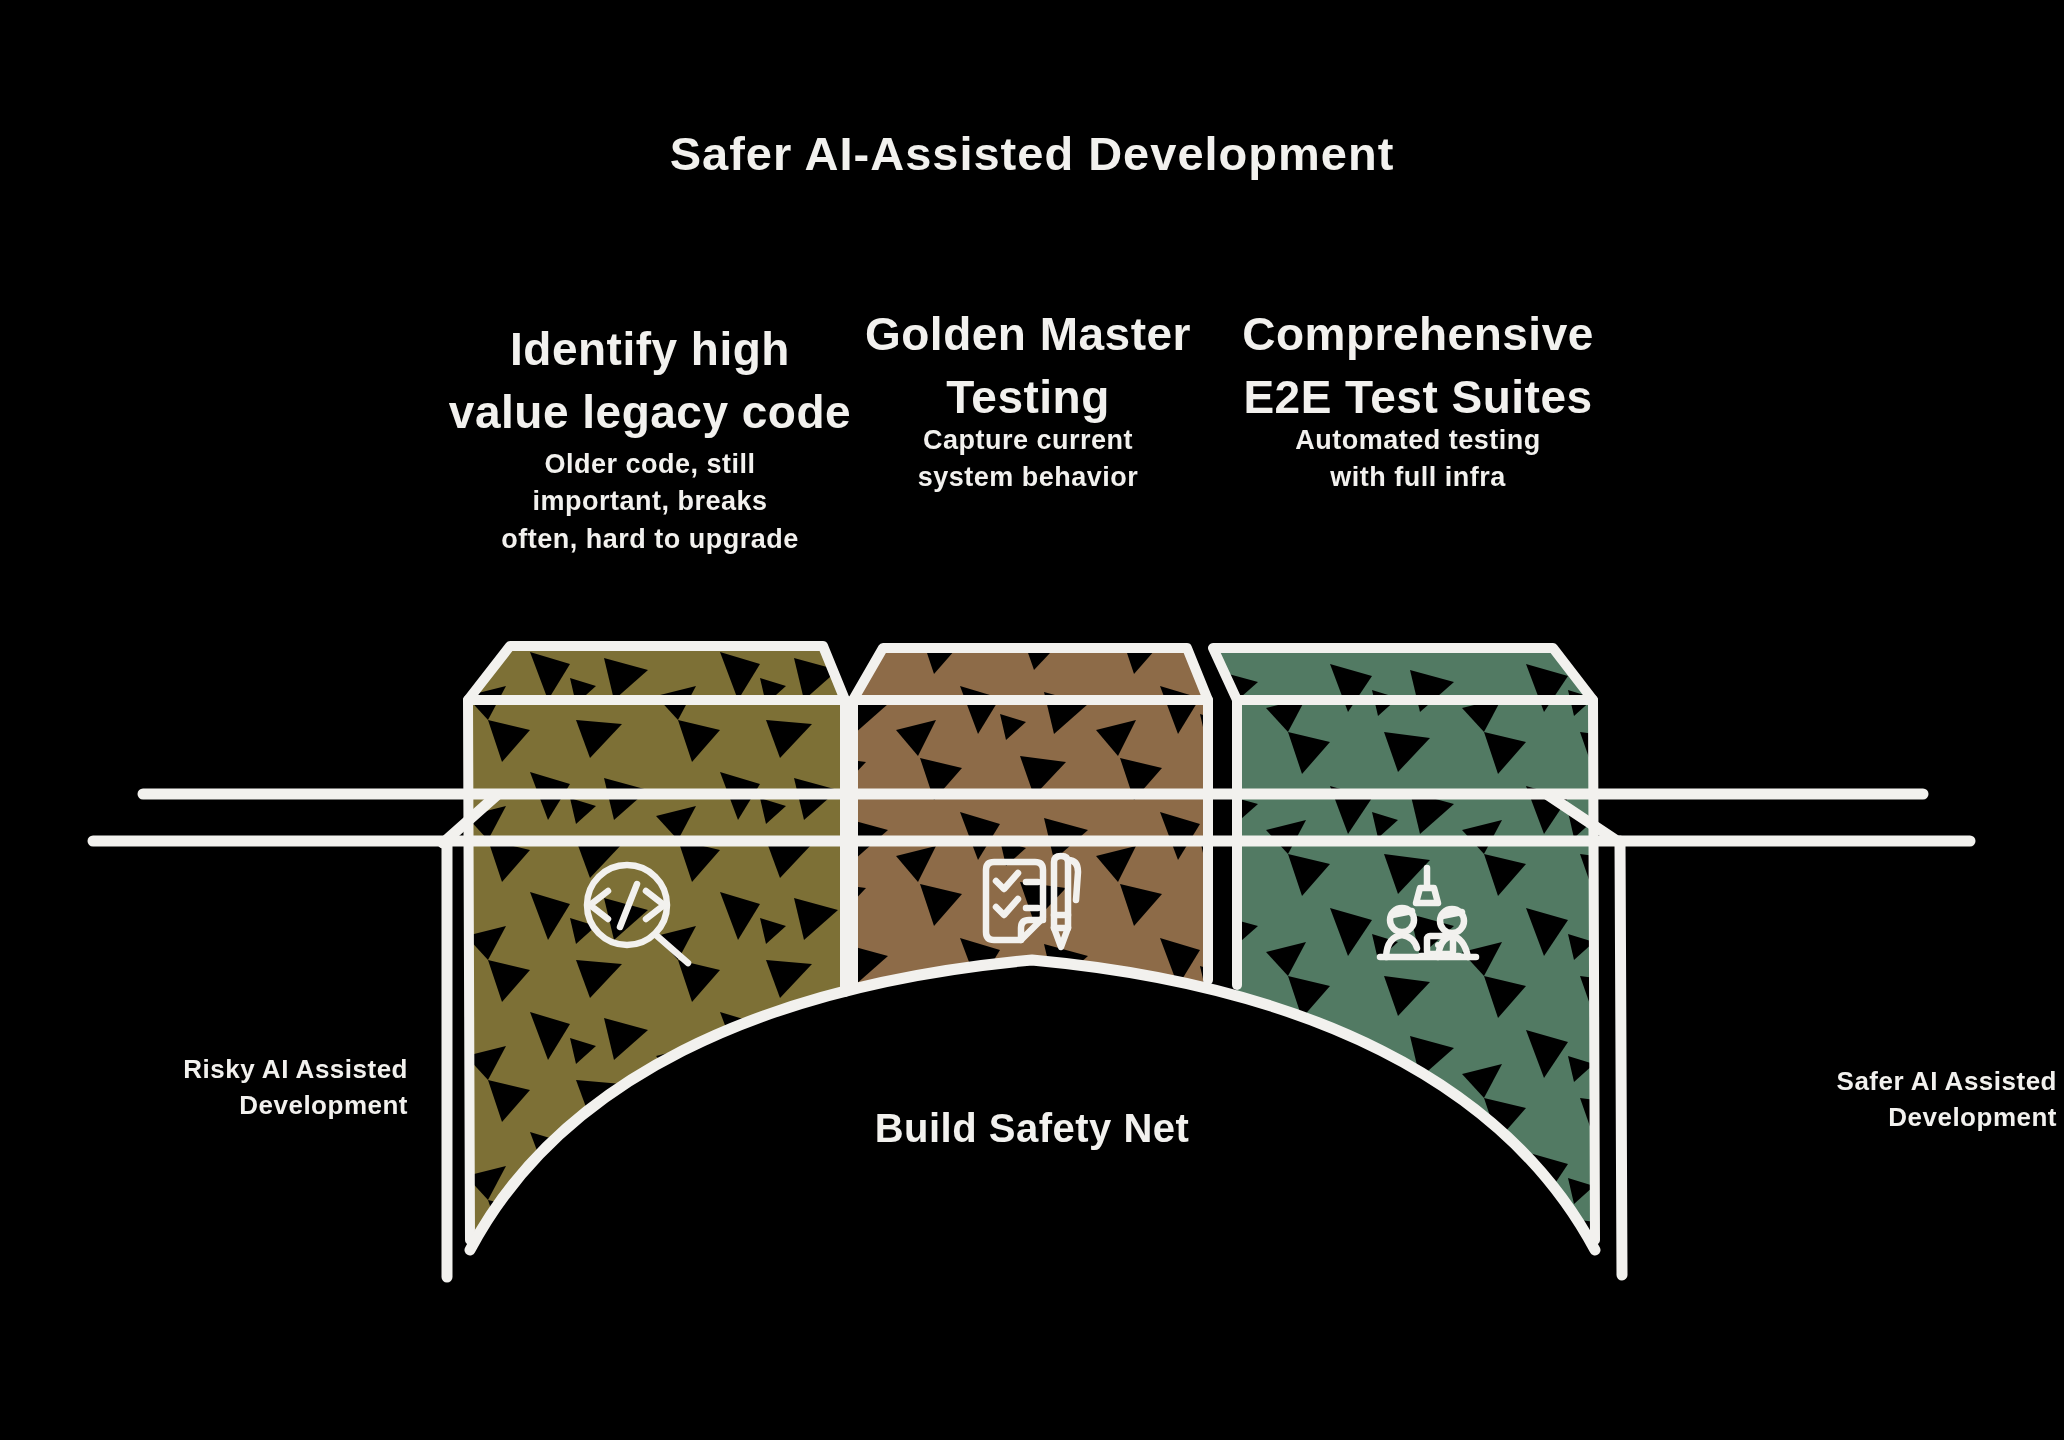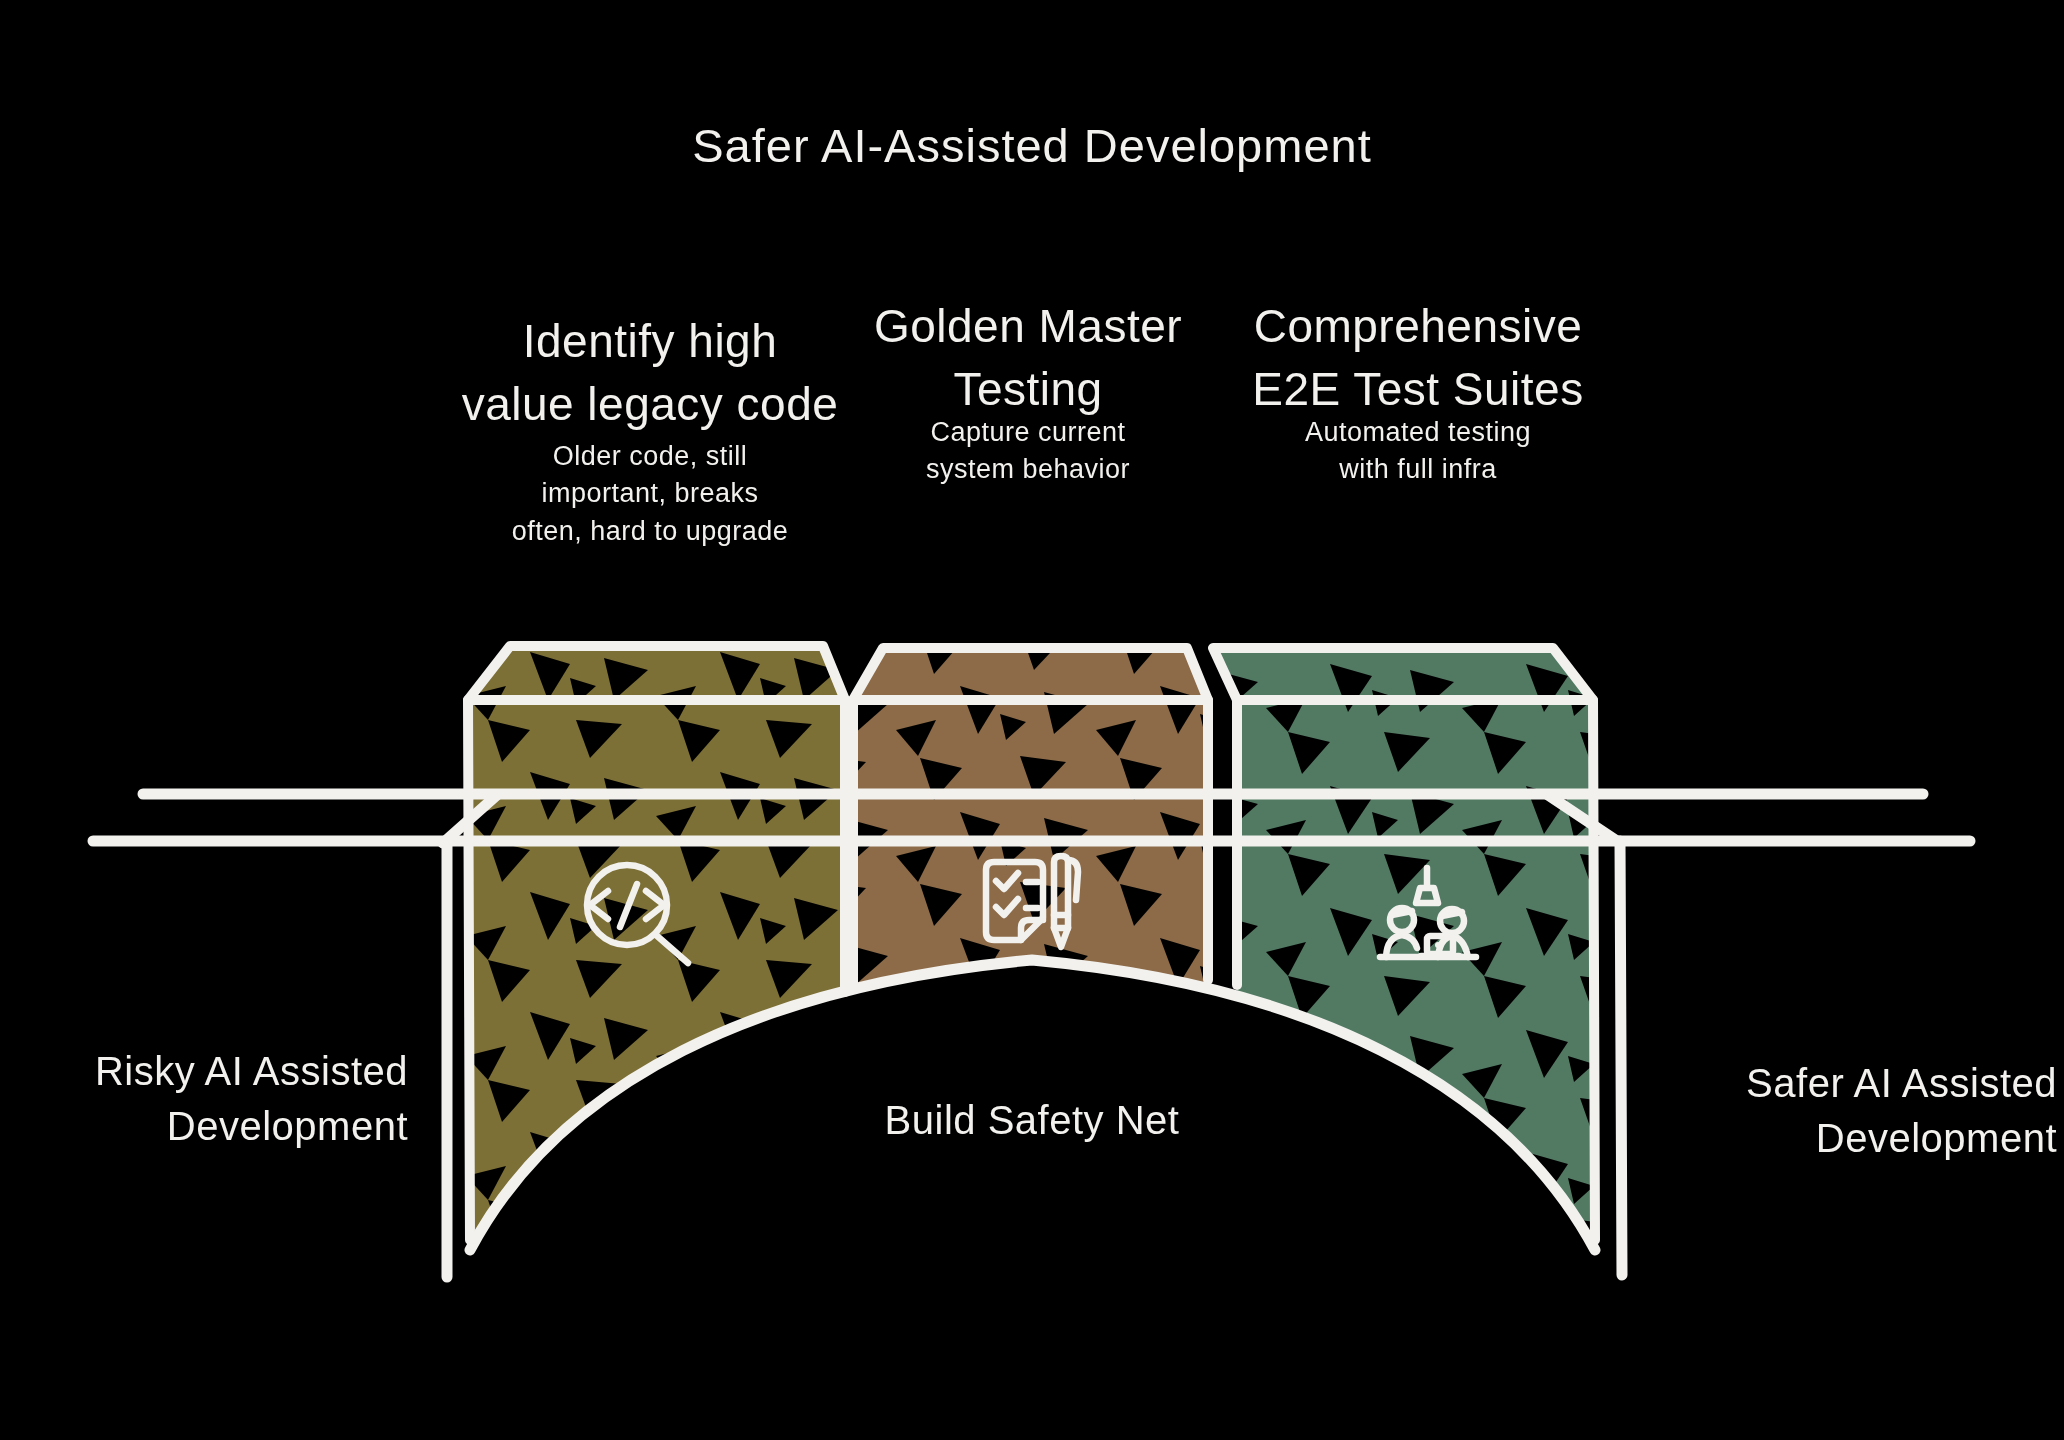--- a/index.html
+++ b/index.html
@@ -8,33 +8,34 @@
     width:2064px;height:1440px;
     background:#000;
     overflow:hidden;
     font-family:"Liberation Sans","DejaVu Sans",sans-serif;
     color:#f2f1ee;
   }
   .stage svg{position:absolute;left:0;top:0;}
   .txt{
     position:absolute;
     white-space:pre-line;
-    font-weight:normal;
+    font-weight:bold;
     letter-spacing:0.5px;
+    margin-top:8px;
   }
   .title{left:0;top:118px;width:2064px;text-align:center;font-size:47px;letter-spacing:1px;}
   .col-head{font-size:46px;line-height:1.38;text-align:center;}
   .col-sub{font-size:27px;line-height:1.38;text-align:center;}
   .col1-head{left:400px;top:310px;width:500px;}
   .col2-head{left:778px;top:295px;width:500px;}
   .col3-head{left:1168px;top:295px;width:500px;}
   .col1-sub{left:400px;top:438px;width:500px;}
   .col2-sub{left:778px;top:414px;width:500px;}
   .col3-sub{left:1168px;top:414px;width:500px;}
-  .side-label{font-size:40px;line-height:1.38;}
+  .side-label{font-size:26px;line-height:1.38;}
   .left-label{left:28px;top:1044px;width:380px;text-align:right;}
   .center-label{left:782px;top:1098px;width:500px;text-align:center;font-size:40px;}
   .right-label{left:1637px;top:1056px;width:420px;text-align:right;}
 </style>
 </head>
 <body>
 
 <div class="stage">
 
   <svg width="2064" height="1440" viewBox="0 0 2064 1440">

